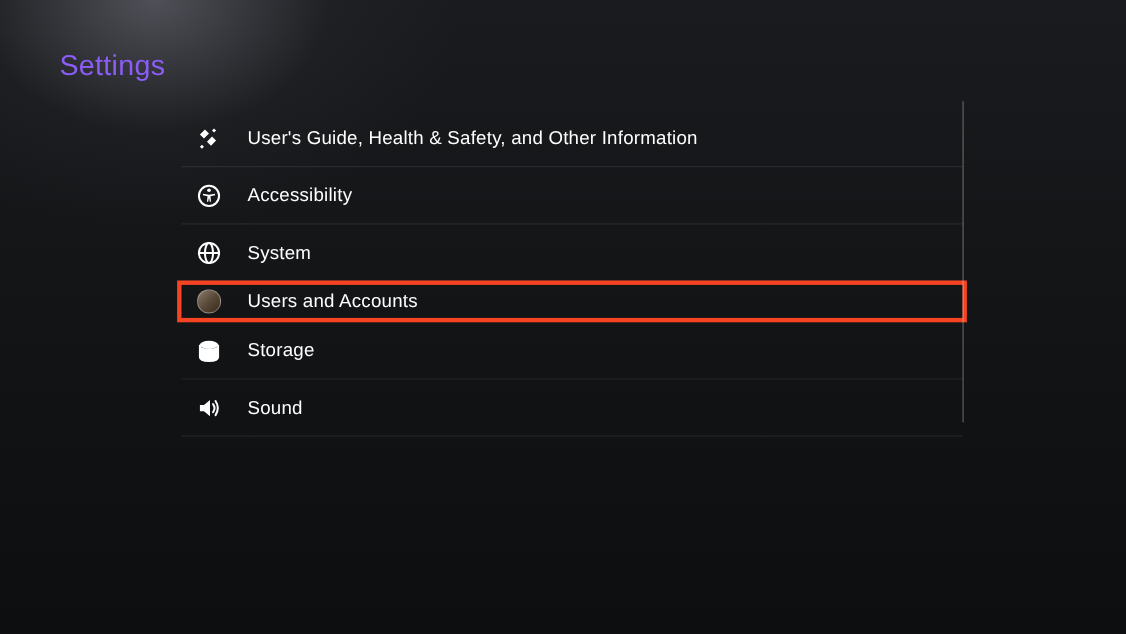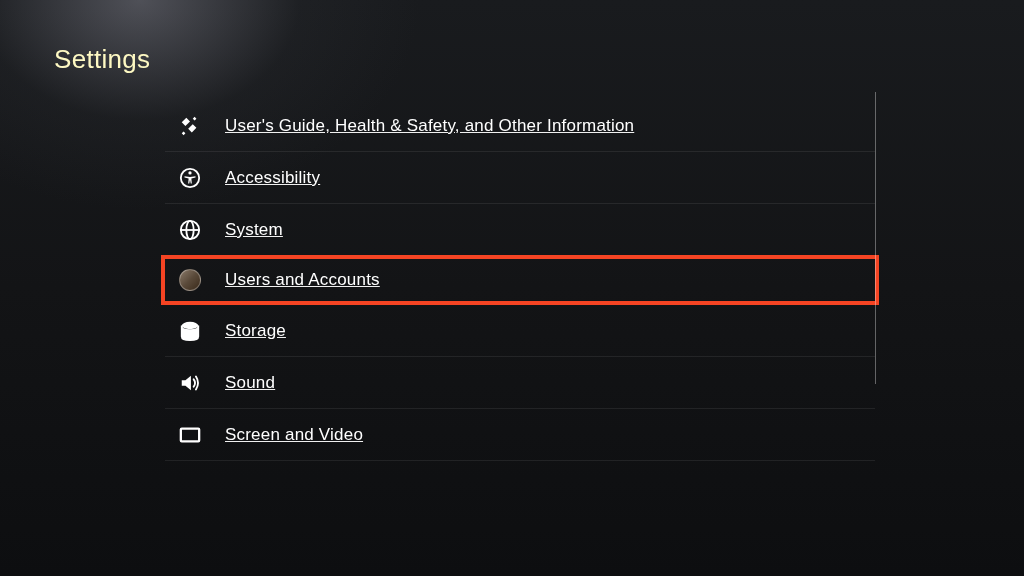--- a/index.html
+++ b/index.html
@@ -17,45 +17,44 @@
       color: #f0f0f0;
       overflow: hidden;
       position: relative;
     }
     .page-title {
       position: absolute;
       top: 44px;
       left: 54px;
       font-size: 26px;
       font-weight: 300;
-      color: #fef9c3;
+      color: #8b5cf6;
       letter-spacing: 0.3px;
     }
     .menu-container {
       position: absolute;
       top: 100px;
       left: 165px;
       width: 710px;
     }
     .menu-item {
       display: flex;
       align-items: center;
       height: 52px;
       border-bottom: 1px solid rgba(255, 255, 255, 0.08);
       cursor: pointer;
       padding-left: 12px;
       position: relative;
-      text-decoration: underline;
     }
     .menu-item.highlighted {
       border: 4px solid #f54423;
       margin-left: -4px;
       margin-right: -4px;
       margin-top: -1px;
-      height: 50px;
+      height: 38px;
       border-bottom: 4px solid #f54423;
     }
     .icon-wrapper {
       width: 26px;
       height: 26px;
       display: flex;
       align-items: center;
       justify-content: center;
       margin-right: 22px;
       flex-shrink: 0;
@@ -149,24 +148,16 @@
     <span class="icon-wrapper">
       <svg viewBox="0 0 24 24">
           <path d="M3 9 L7 9 L13 4 L13 20 L7 15 L3 15 Z"></path>
           <path d="M16 8 Q19 12 16 16" fill="none" stroke="#fff" stroke-width="2" stroke-linecap="round"></path>
           <path d="M18.5 5 Q23 12 18.5 19" fill="none" stroke="#fff" stroke-width="2" stroke-linecap="round"></path>
         </svg>
     </span>
     <span class="menu-label">Sound</span>
   </div>
 
-  <div class="menu-item">
-    <span class="icon-wrapper">
-      <svg viewBox="0 0 24 24">
-          <rect x="2" y="5" width="20" height="14" rx="1" fill="none" stroke="#fff" stroke-width="2.5"></rect>
-        </svg>
-    </span>
-    <span class="menu-label">Screen and Video</span>
-  </div>
 
 </div>
 
 <div class="scrollbar"></div>
 
 </body></html>

